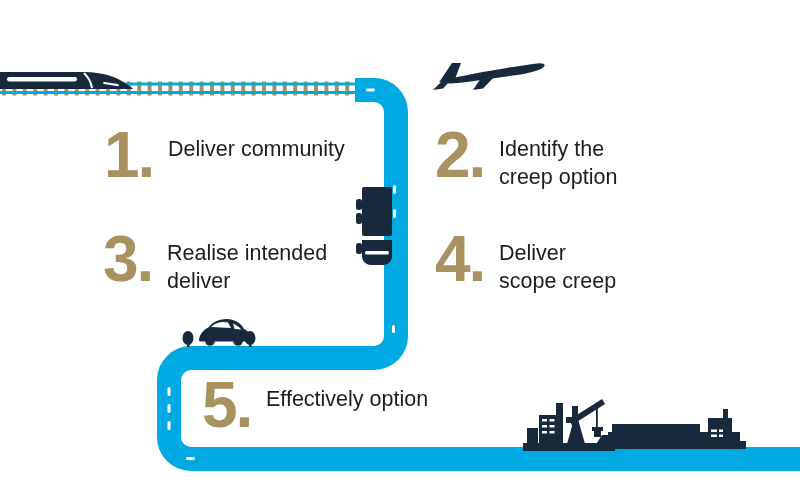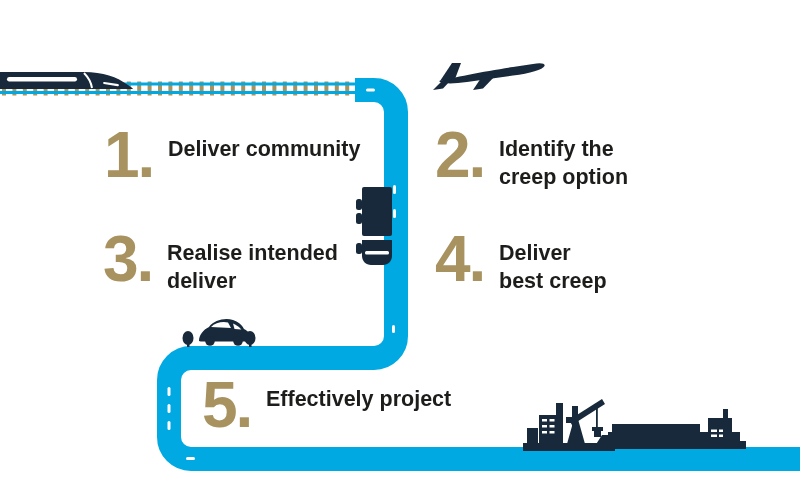--- a/index.html
+++ b/index.html
@@ -9,21 +9,21 @@
   .stage{
     position:relative; width:800px; height:499px; background:var(--bg);
     overflow:hidden; font-family:"Liberation Sans", sans-serif;
   }
   .art{position:absolute; left:0; top:0;}
   .step{position:absolute; display:flex; color:var(--ink);}
   .num{
     width:64px; flex:0 0 64px; font-weight:700; font-size:64px; line-height:1;
     margin-top:-8px; color:var(--gold); letter-spacing:-2px;
   }
-  .lines{font-size:21.5px; line-height:28px; padding-top:4px; font-weight:700; white-space:nowrap;}
+  .lines{font-size:21.5px; line-height:28px; padding-top:4px; font-weight:400; white-space:nowrap;}
   .step-1{left:104px; top:131px;}
   .step-2{left:435px; top:131px;}
   .step-3{left:103px; top:235px;}
   .step-4{left:435px; top:235px;}
   .step-5{left:202px; top:381px;}
 </style>
 </head>
 <body>
 
 <div class="stage">
@@ -151,24 +151,24 @@
     <div class="lines">
       <div>Realise intended</div>
       <div>deliver</div>
     </div>
   </div>
 
   <div class="step step-4">
     <div class="num">4.</div>
     <div class="lines">
       <div>Deliver</div>
-      <div>best creep</div>
+      <div>scope creep</div>
     </div>
   </div>
 
   <div class="step step-5">
     <div class="num">5.</div>
     <div class="lines">
-      <div>Effectively project</div>
+      <div>Effectively option</div>
     </div>
   </div>
 
 </div>
 
 </body></html>

